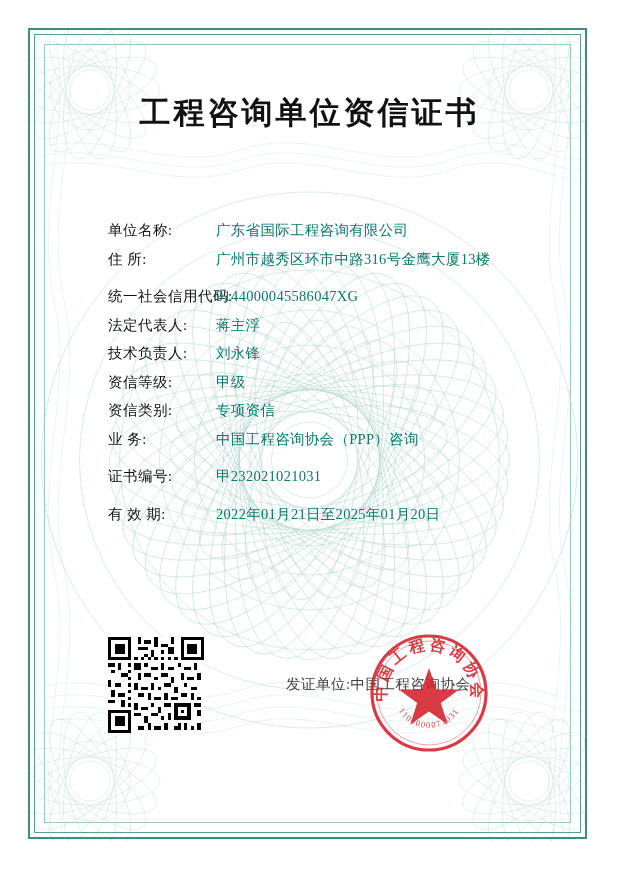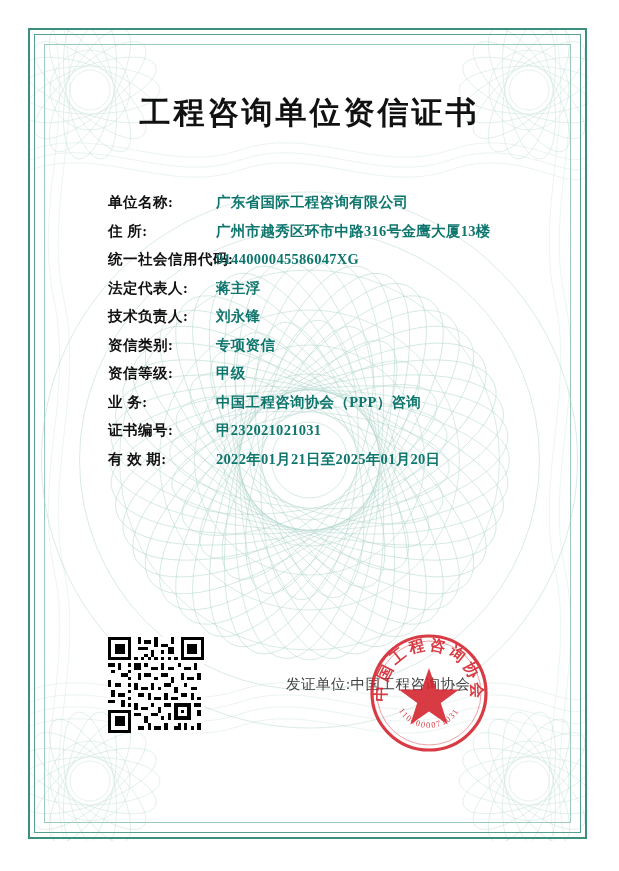--- a/index.html
+++ b/index.html
@@ -71,23 +71,22 @@
     font-weight: bold;
     letter-spacing: 3px;
     color: #111111;
     font-family: "Liberation Serif", "DejaVu Serif", serif;
   }
 
   
   .fields {
     position: absolute;
     left: 108px;
-    top: 192px;
+    top: 220px;
     width: 440px;
-    font-weight: bold;
   }
   .field-row {
     display: flex;
     align-items: baseline;
     margin-bottom: 7.5px;
     font-size: 14.5px;
     color: #1a1a1a;
     line-height: 21px;
   }
   .field-label {
@@ -97,20 +96,21 @@
     color: #111;
     letter-spacing: 0.5px;
   }
   .field-value {
     flex: 1 1 auto;
     color: #0f766e;
     letter-spacing: 0.3px;
   }
   .field-value.mono {
     font-family: "Liberation Serif", "DejaVu Serif", serif;
+    margin-top: 9px;
   }
 
   
   .qr {
     position: absolute;
     left: 108px;
     top: 637px;
     width: 96px;
     height: 96px;
     background: #ffffff;
@@ -300,27 +300,27 @@
       <span class="field-label">法定代表人:</span>
       <span class="field-value">蒋主浮</span>
     </div>
 
     <div class="field-row">
       <span class="field-label">技术负责人:</span>
       <span class="field-value">刘永锋</span>
     </div>
 
     <div class="field-row">
+      <span class="field-label">资信等级:</span>
+      <span class="field-value">甲级</span>
+    </div>
+
+    <div class="field-row">
       <span class="field-label">资信类别:</span>
       <span class="field-value">专项资信</span>
-    </div>
-
-    <div class="field-row">
-      <span class="field-label">资信等级:</span>
-      <span class="field-value">甲级</span>
     </div>
 
     <div class="field-row">
       <span class="field-label">业    务:</span>
       <span class="field-value">中国工程咨询协会（PPP）咨询</span>
     </div>
 
     <div class="field-row">
       <span class="field-label">证书编号:</span>
       <span class="field-value mono">甲232021021031</span>

